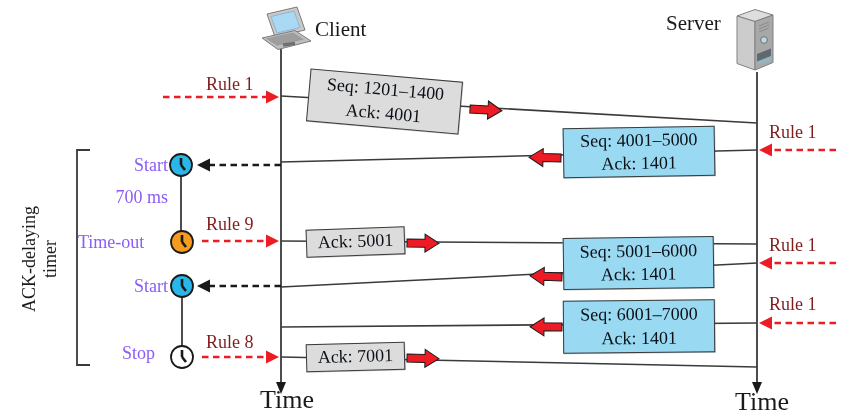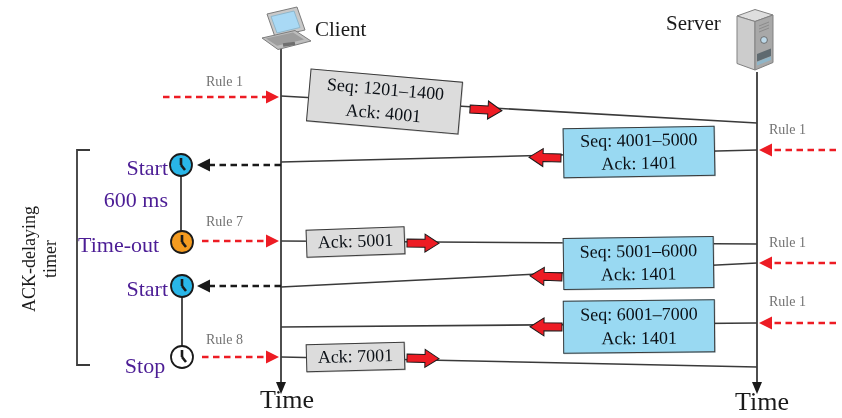--- a/index.html
+++ b/index.html
@@ -4,22 +4,22 @@
 <style>
   html,body{margin:0;padding:0;background:#ffffff;}
   #figure{
     position:relative;width:842px;height:418px;background:#ffffff;overflow:hidden;
     font-family:"Liberation Serif","DejaVu Serif",serif;color:#111;
   }
   #lines-layer{position:absolute;left:0;top:0;width:842px;height:418px;}
   .lbl{position:absolute;white-space:nowrap;line-height:1.05;}
   .endpoint-lbl{font-size:21px;color:#1a1a1a;}
   .time-lbl{font-size:26px;color:#1a1a1a;}
-  .rule-lbl{font-size:14px;color:#737373;}
-  .timer-lbl{font-size:22px;color:#4c1d95;}
+  .rule-lbl{font-size:18px;color:#7f1d1d;}
+  .timer-lbl{font-size:18px;color:#8b5cf6;}
   .msg-box{
     position:absolute;display:flex;flex-direction:column;justify-content:center;
     align-items:center;border:1.6px solid #3a3a3a;font-size:18px;color:#0c1117;
     text-align:center;box-sizing:border-box;line-height:1.3;
     box-shadow:0.5px 0.5px 0 rgba(0,0,0,0.25);
   }
   .box-gray{background:#dcdcdc;}
   .box-blue{background:#99d9f2;}
   .bracket-label{
     position:absolute;left:-72px;top:236px;width:224px;height:46px;
@@ -154,31 +154,31 @@
   </div>
   <div class="msg-box box-blue" style="left:563px;top:300px;width:152px;height:53px;transform:rotate(-0.5deg);">
     <span>Seq: 6001–7000</span>
     <span>Ack: 1401</span>
   </div>
   <div class="msg-box box-gray" style="left:306px;top:343px;width:99px;height:28px;transform:rotate(-1.5deg);">
     <span>Ack: 7001</span>
   </div>
 
   <div class="lbl rule-lbl" style="left:206px;top:75px;">Rule 1</div>
-  <div class="lbl rule-lbl" style="left:206px;top:215px;">Rule 7</div>
+  <div class="lbl rule-lbl" style="left:206px;top:215px;">Rule 9</div>
   <div class="lbl rule-lbl" style="left:206px;top:333px;">Rule 8</div>
   <div class="lbl rule-lbl" style="left:769px;top:123px;">Rule 1</div>
   <div class="lbl rule-lbl" style="left:769px;top:236px;">Rule 1</div>
   <div class="lbl rule-lbl" style="left:769px;top:295px;">Rule 1</div>
 
   <div class="lbl timer-lbl" style="left:120px;top:156px;width:48px;text-align:right;">Start</div>
-  <div class="lbl timer-lbl" style="left:100px;top:188px;width:68px;text-align:right;">600 ms</div>
+  <div class="lbl timer-lbl" style="left:100px;top:188px;width:68px;text-align:right;">700 ms</div>
   <div class="lbl timer-lbl" style="left:78px;top:233px;width:90px;">Time-out</div>
   <div class="lbl timer-lbl" style="left:120px;top:277px;width:48px;text-align:right;">Start</div>
-  <div class="lbl timer-lbl" style="left:122px;top:354px;width:46px;text-align:center;">Stop</div>
+  <div class="lbl timer-lbl" style="left:122px;top:344px;width:46px;text-align:left;">Stop</div>
 
   <div class="bracket-label">
     <span>ACK-delaying</span>
     <span>timer</span>
   </div>
 
   <div class="lbl time-lbl" style="left:260px;top:386px;">Time</div>
   <div class="lbl time-lbl" style="left:735px;top:388px;">Time</div>
 
 </div>

